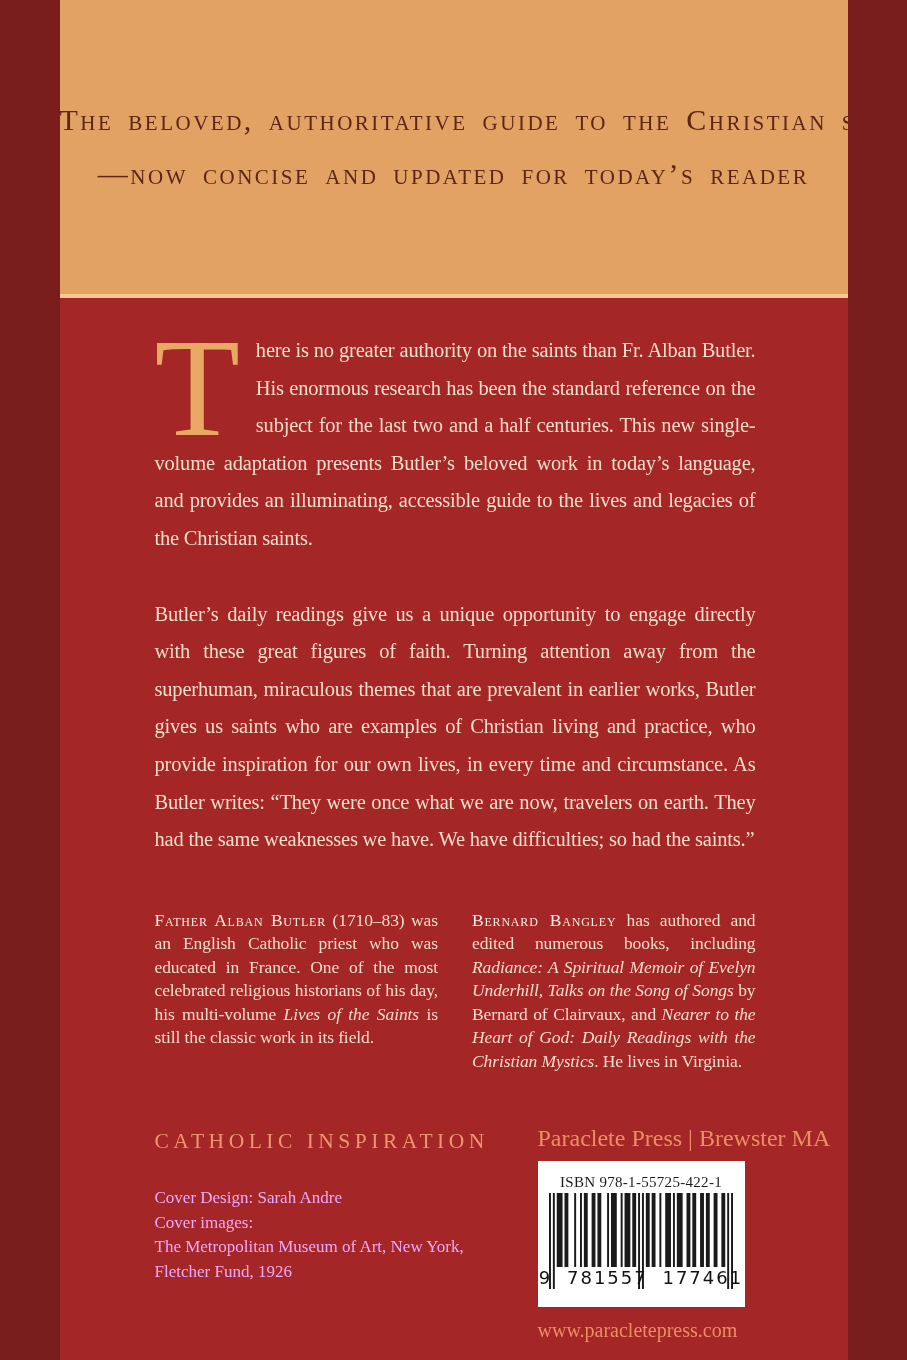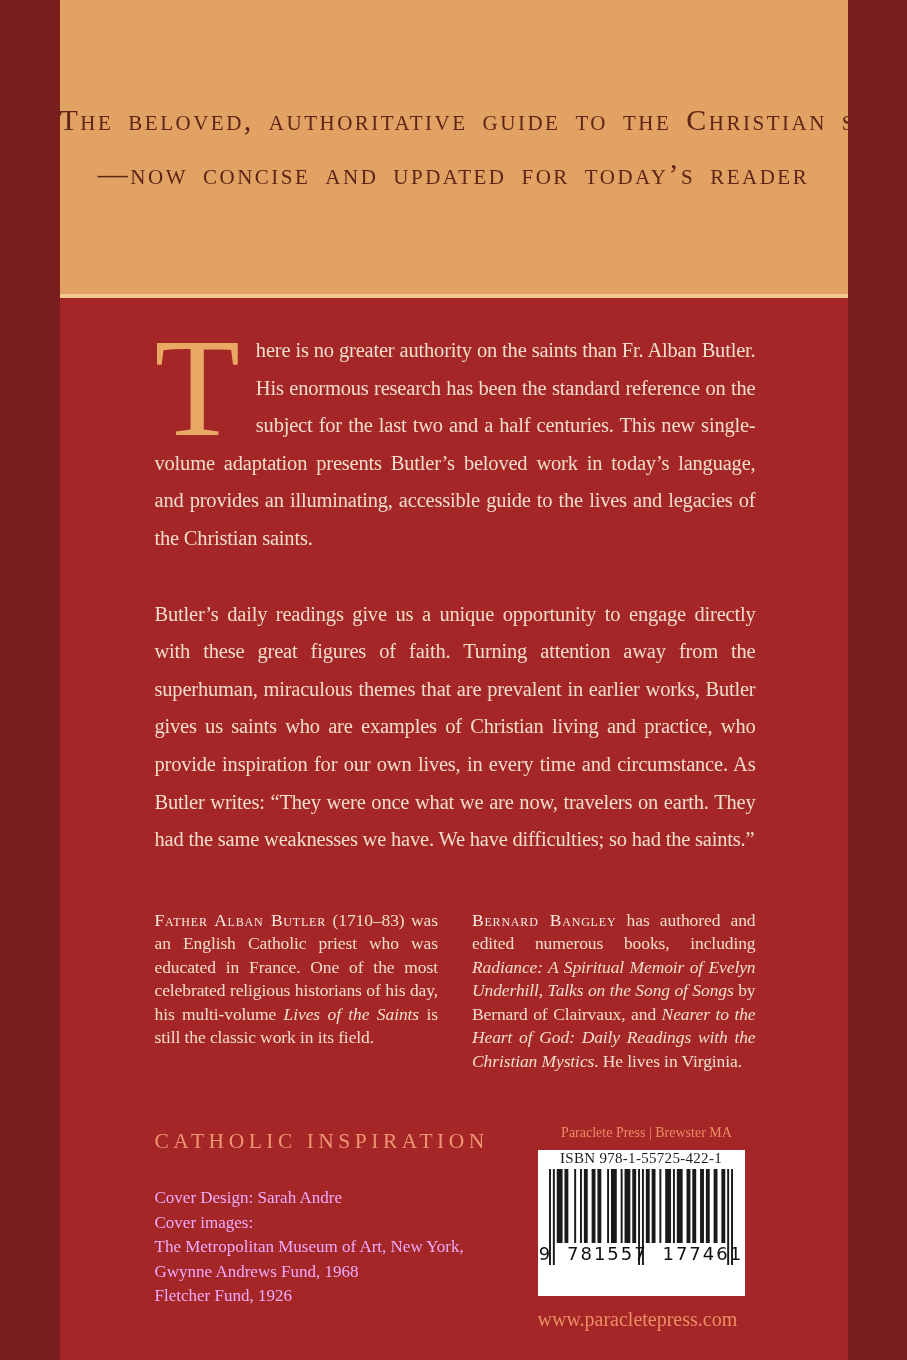--- a/index.html
+++ b/index.html
@@ -54,25 +54,25 @@
   .footer-left { flex:1; padding-top:4px; }
   .category-title {
     color:#ef9472; font-size:21.5px; letter-spacing:4.5px;
     white-space:nowrap;
   }
   .credits {
     margin-top:32px; color:#f0abfc; font-size:17px; line-height:24.5px;
   }
   .footer-right { width:218px; }
   .publisher-line {
-    color:#ec8d66; font-size:14px; text-align:center; white-space:nowrap;
+    color:#ec8d66; font-size:24px; text-align:center; white-space:nowrap;
   }
   .barcode-box {
     width:207px; height:146px; background:#ffffff; margin-top:9px;
-    box-sizing:border-box; padding-top:0; text-align:center;
+    box-sizing:border-box; padding-top:13px; text-align:center;
   }
   .isbn-label {
     color:#1c1c1c; font-size:15px; letter-spacing:0.3px;
     font-family:"Liberation Serif", serif; white-space:nowrap;
   }
   .barcode-svg { display:block; margin:2px auto 0 auto; }
   .barcode-digits {
     font-family:"DejaVu Sans", sans-serif; color:#111;
     font-size:18px; letter-spacing:2px; word-spacing:7px;
     margin-top:-22px; text-align:center; white-space:nowrap;
@@ -106,21 +106,20 @@
       <div class="bio"><span class="sc">Bernard Bangley</span><span> has authored and edited numerous books, including </span><span class="it">Radiance: A Spiritual Memoir of Evelyn Underhill, Talks on the Song of Songs</span><span> by Bernard of Clairvaux, and </span><span class="it">Nearer to the Heart of God: Daily Readings with the Christian Mystics</span><span>. He lives in Virginia.</span></div>
     </div>
 
     <div class="footer">
       <div class="footer-left">
         <div class="category-title">CATHOLIC INSPIRATION</div>
         <div class="credits">
             <div>Cover Design: Sarah Andre</div>
             <div>Cover images:</div>
             <div>The Metropolitan Museum of Art, New York,</div>
-            <div>Gwynne Andrews Fund, 1968</div>
             <div>Fletcher Fund, 1926</div>
           </div>
       </div>
 
       <div class="footer-right">
         <div class="publisher-line">Paraclete Press | Brewster MA</div>
         <div class="barcode-box">
           <div class="isbn-label">ISBN 978-1-55725-422-1</div>
           <svg id="barcode-svg" class="barcode-svg" width="184" height="96" viewBox="0 0 184 96">
               <rect x="0.00" y="0" width="1.94" height="96" fill="#1a1a1a"></rect>

